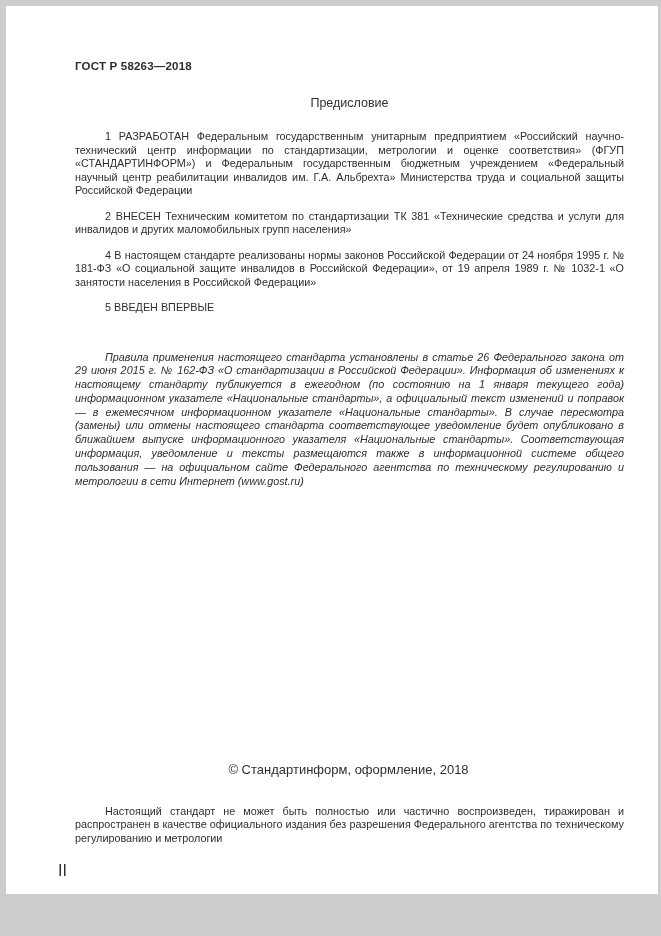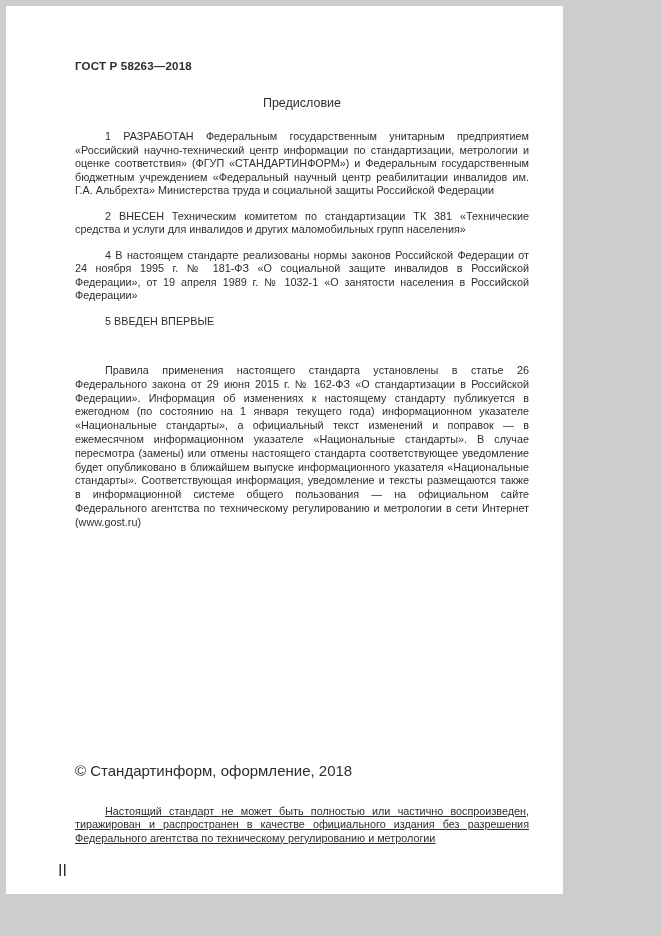--- a/index.html
+++ b/index.html
@@ -12,21 +12,21 @@
     position: relative;
     width: 661px;
     height: 936px;
     background: #cdcdcd;
     overflow: hidden;
   }
   .page {
     position: absolute;
     left: 6px;
     top: 6px;
-    width: 557px;
+    width: 652px;
     height: 888px;
     background: #ffffff;
     color: #2e2e2e;
     box-sizing: border-box;
   }
   .content {
     position: absolute;
     left: 69px;
     right: 34px;
     top: 54px;
@@ -49,42 +49,42 @@
     text-align: justify;
     text-indent: 30px;
     margin: 12px 0 10px 0;
   }
   .para.last-numbered {
     margin-bottom: 0;
   }
   .legal {
     font-size: 10.8px;
     line-height: 13.8px;
+    font-style: italic;
     text-align: justify;
     text-indent: 30px;
     margin: 36px 0 0 0;
   }
   .copyright {
     position: absolute;
     left: 69px;
     right: 36px;
     top: 756px;
-    font-size: 15px;
-    text-align: left;
+    font-size: 13px;
+    text-align: center;
   }
   .restriction {
     position: absolute;
     left: 69px;
     right: 34px;
     top: 788px;
     font-size: 10.8px;
     line-height: 13.5px;
     text-align: justify;
     text-indent: 30px;
-    text-decoration: underline;
   }
   .page-number {
     position: absolute;
     left: 52px;
     top: 856px;
     font-size: 16px;
     text-align: right;
   }
 </style>
 </head>

